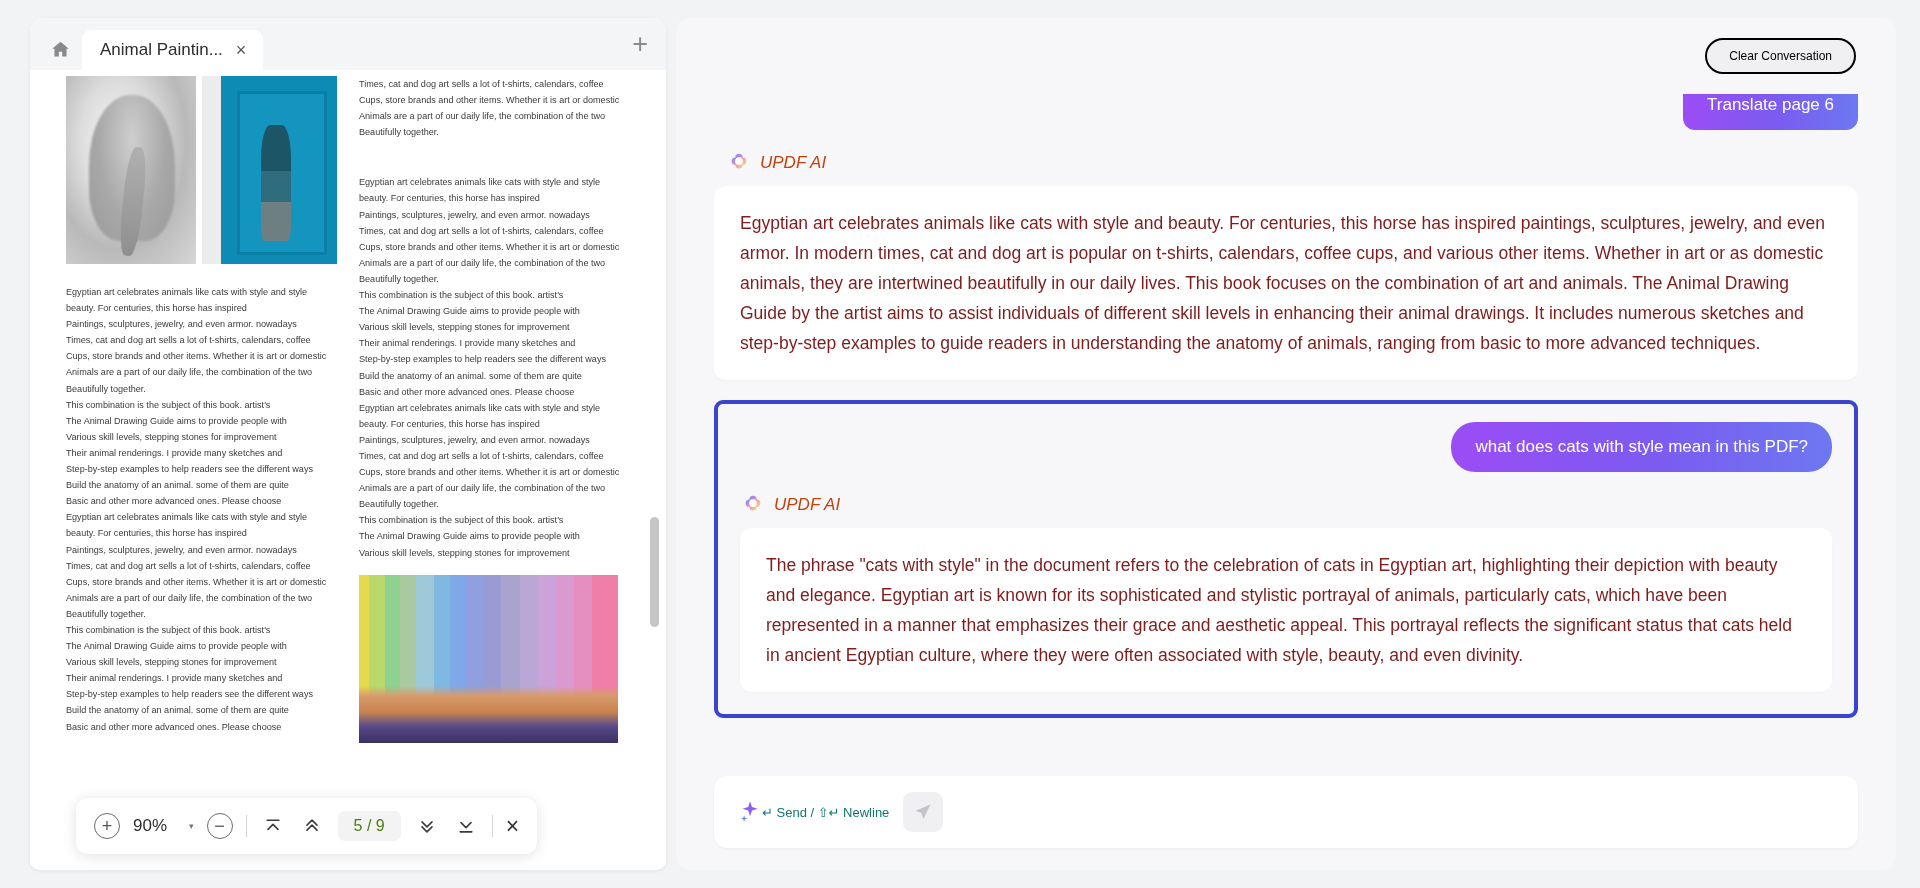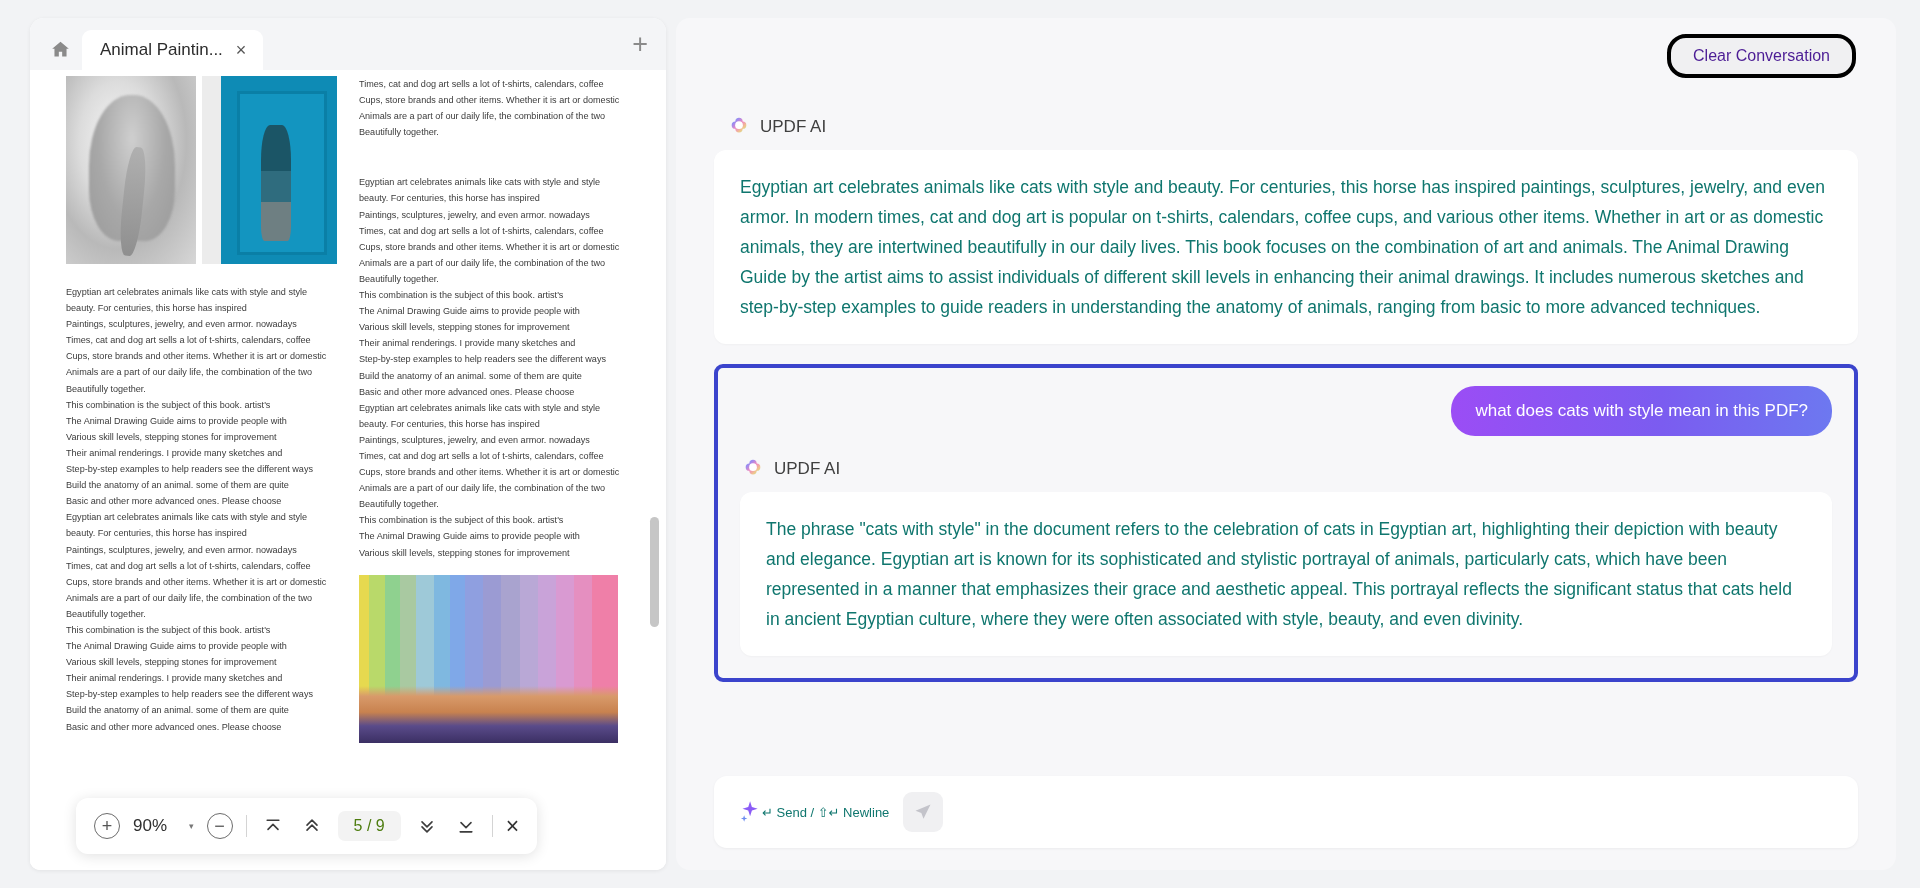--- a/index.html
+++ b/index.html
@@ -154,45 +154,45 @@
     position: absolute; left: 676px; top: 18px;
     width: 1220px; height: 852px;
     background: #f7f7f9; border-radius: 14px;
     overflow: hidden;
   }
   .chat-head {
     height: 76px; display: flex; align-items: center; justify-content: flex-end;
     padding-right: 40px;
   }
   .clear-btn {
-    background: #f0f0f2; border: 4px solid #000000; border-radius: 19px;
-    padding: 9px 22px; font-size: 16px; color: #4c1d95; cursor: pointer;
+    background: #f0f0f2; border: 2px solid #000000; border-radius: 19px;
+    padding: 9px 22px; font-size: 12px; color: #000000; cursor: pointer;
   }
   .chat-scroll {
     position: absolute; left: 0; top: 76px; width: 100%; height: 676px;
     overflow: hidden; padding: 0 38px;
   }
   .bubble-user-wrap { display: flex; justify-content: flex-end; }
   .bubble-user {
     background: linear-gradient(90deg, #9b4df5 0%, #7b5cf0 55%, #6d78f0 100%);
     color: #fff; font-size: 17px; border-radius: 24px;
     padding: 15px 24px; max-width: 620px;
   }
   .bubble-user.cut {
     border-radius: 0 0 12px 12px; padding-top: 0; height: 36px;
     display: flex; align-items: flex-end; overflow: hidden;
   }
   .ai-label {
     display: flex; align-items: center; gap: 10px;
-    margin: 22px 0 12px 14px; font-size: 17px; color: #404040;
+    margin: 22px 0 12px 14px; font-size: 17px; color: #c2410c; font-style: italic;
   }
   .ai-logo { width: 22px; height: 22px; flex: 0 0 22px; }
   .bubble-ai {
     background: #ffffff; border-radius: 12px;
-    padding: 22px 26px; font-size: 17.5px; line-height: 30px; color: #0f766e;
+    padding: 22px 26px; font-size: 17.5px; line-height: 30px; color: #7f1d1d;
     box-shadow: 0 1px 2px rgba(0,0,0,.03);
   }
   .hl-block {
     border: 4px solid #3b44cc; border-radius: 9px;
     padding: 18px 22px 22px 22px; margin-top: 20px; background: #f7f7f9;
   }
   .hl-block .ai-label { margin-left: 2px; }
 
   
   .input-bar {
@@ -361,20 +361,23 @@
   </div>
 
   <div class="chat-panel">
 
     <div class="chat-head">
       <div class="clear-btn">Clear Conversation</div>
     </div>
 
     <div class="chat-scroll">
 
+      <div class="bubble-user-wrap">
+        <div class="bubble-user cut">Translate page 6</div>
+      </div>
 
       <div class="ai-label">
         <span class="ai-logo">
           <svg width="22" height="22" viewBox="0 0 24 24">
             <defs>
               <linearGradient id="g1" x1="0" y1="0" x2="1" y2="1">
                 <stop offset="0%" stop-color="#8ad3f0"></stop>
                   <stop offset="25%" stop-color="#9b8af0"></stop>
                 <stop offset="50%" stop-color="#f08ac0"></stop>
                   <stop offset="75%" stop-color="#f0c98a"></stop>

